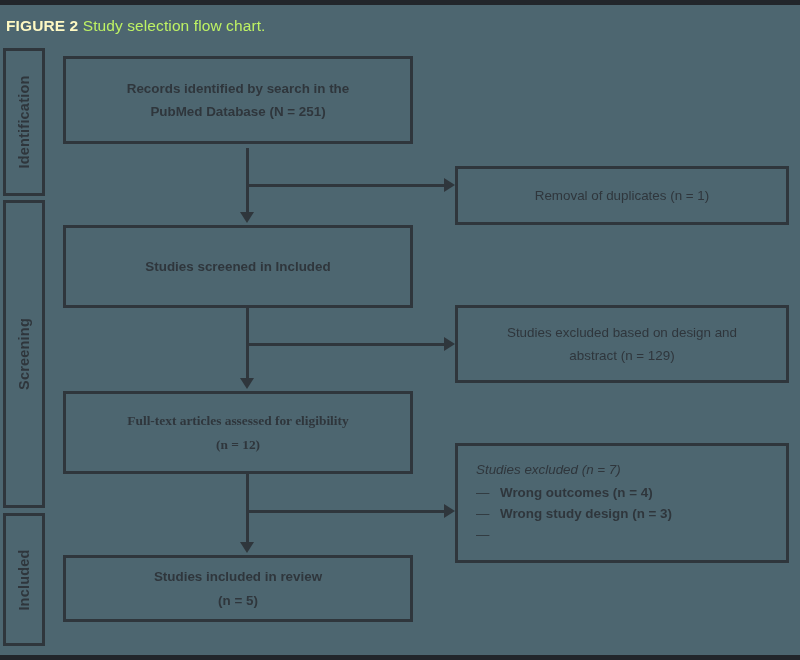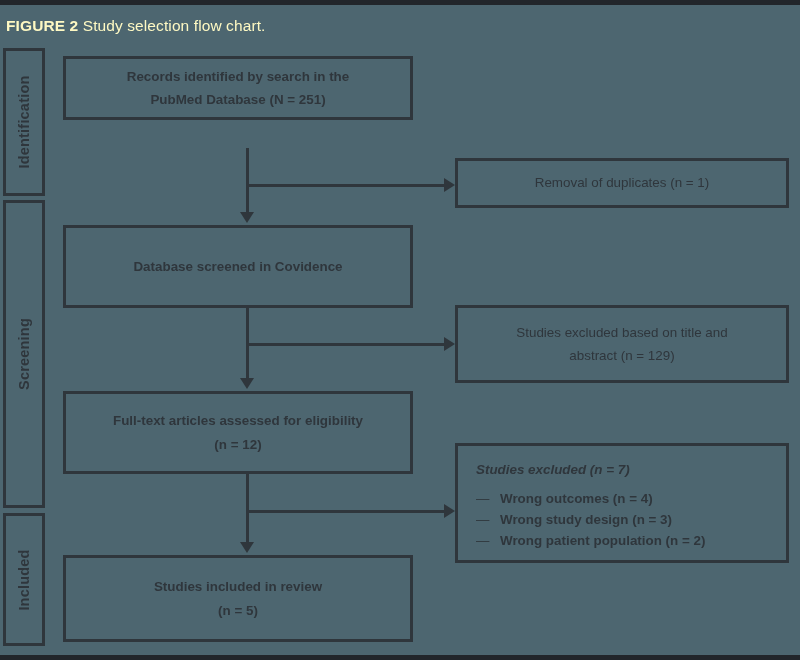--- a/index.html
+++ b/index.html
@@ -32,21 +32,21 @@
     top: 17px;
     font-size: 15.5px;
     font-weight: bold;
     letter-spacing: 0.1px;
     white-space: nowrap;
   }
   .figure-caption .fig-label {
     color: #fef9c3;
   }
   .figure-caption .fig-title {
-    color: #fef9c3;
+    color: #bef264;
     font-weight: normal;
   }
 
   
   .stage {
     position: absolute;
     left: 3px;
     width: 42px;
     border: 3px solid #2f363c;
     box-sizing: border-box;
@@ -81,40 +81,40 @@
     padding: 6px 10px;
     font-size: 13.4px;
     line-height: 1.72;
     color: #2f363c;
   }
   .flowbox .line { display: block; white-space: nowrap; }
 
   .main-box   { left: 63px;  width: 350px; }
   .side-box   { left: 455px; width: 334px; }
 
-  #box-records   { top: 56px;  height: 64px; font-weight: bold; }
-  #box-duplicates{ top: 158px; height: 50px; }
+  #box-records   { top: 56px;  height: 88px; font-weight: bold; }
+  #box-duplicates{ top: 166px; height: 59px; }
   #box-screened  { top: 225px; height: 83px; font-weight: bold; }
   #box-excluded-ta { top: 305px; height: 78px; }
-  #box-fulltext  { top: 391px; height: 83px; font-weight: bold; }
+  #box-fulltext  { top: 391px; height: 83px; font-weight: bold; font-family: Liberation Serif, serif; }
   #box-excluded-list { top: 443px; height: 120px; }
-  #box-included  { top: 555px; height: 87px; font-weight: bold; }
+  #box-included  { top: 555px; height: 67px; font-weight: bold; }
 
   
   #box-excluded-list {
     display: block;
     text-align: left;
     padding: 14px 10px 10px 18px;
     line-height: 1.56;
   }
   .excl-title {
     font-style: italic;
-    font-weight: bold;
+    font-weight: normal;
     font-size: 13.4px;
-    margin-bottom: 8px;
+    margin-bottom: 2px;
     white-space: nowrap;
   }
   .excl-item {
     font-weight: bold;
     font-size: 13.4px;
     white-space: nowrap;
     display: flex;
     gap: 11px;
   }
   .excl-item .dash {
@@ -177,27 +177,27 @@
 </div>
 
 <div class="flowbox side-box" id="box-duplicates">
   <div>
     <span class="line">Removal of duplicates (n = 1)</span>
   </div>
 </div>
 
 <div class="flowbox main-box" id="box-screened">
   <div>
-    <span class="line">Database screened in Covidence</span>
+    <span class="line">Studies screened in Included</span>
   </div>
 </div>
 
 <div class="flowbox side-box" id="box-excluded-ta">
   <div>
-    <span class="line">Studies excluded based on title and</span>
+    <span class="line">Studies excluded based on design and</span>
     <span class="line">abstract (n = 129)</span>
   </div>
 </div>
 
 <div class="flowbox main-box" id="box-fulltext">
   <div>
     <span class="line">Full-text articles assessed for eligibility</span>
     <span class="line">(n = 12)</span>
   </div>
 </div>
@@ -207,21 +207,20 @@
   <div class="excl-item">
     <span class="dash">—</span>
     <span>Wrong outcomes (n = 4)</span>
   </div>
   <div class="excl-item">
     <span class="dash">—</span>
     <span>Wrong study design (n = 3)</span>
   </div>
   <div class="excl-item">
     <span class="dash">—</span>
-    <span>Wrong patient population (n = 2)</span>
   </div>
 </div>
 
 <div class="flowbox main-box" id="box-included">
   <div>
     <span class="line">Studies included in review</span>
     <span class="line">(n = 5)</span>
   </div>
 </div>
 

